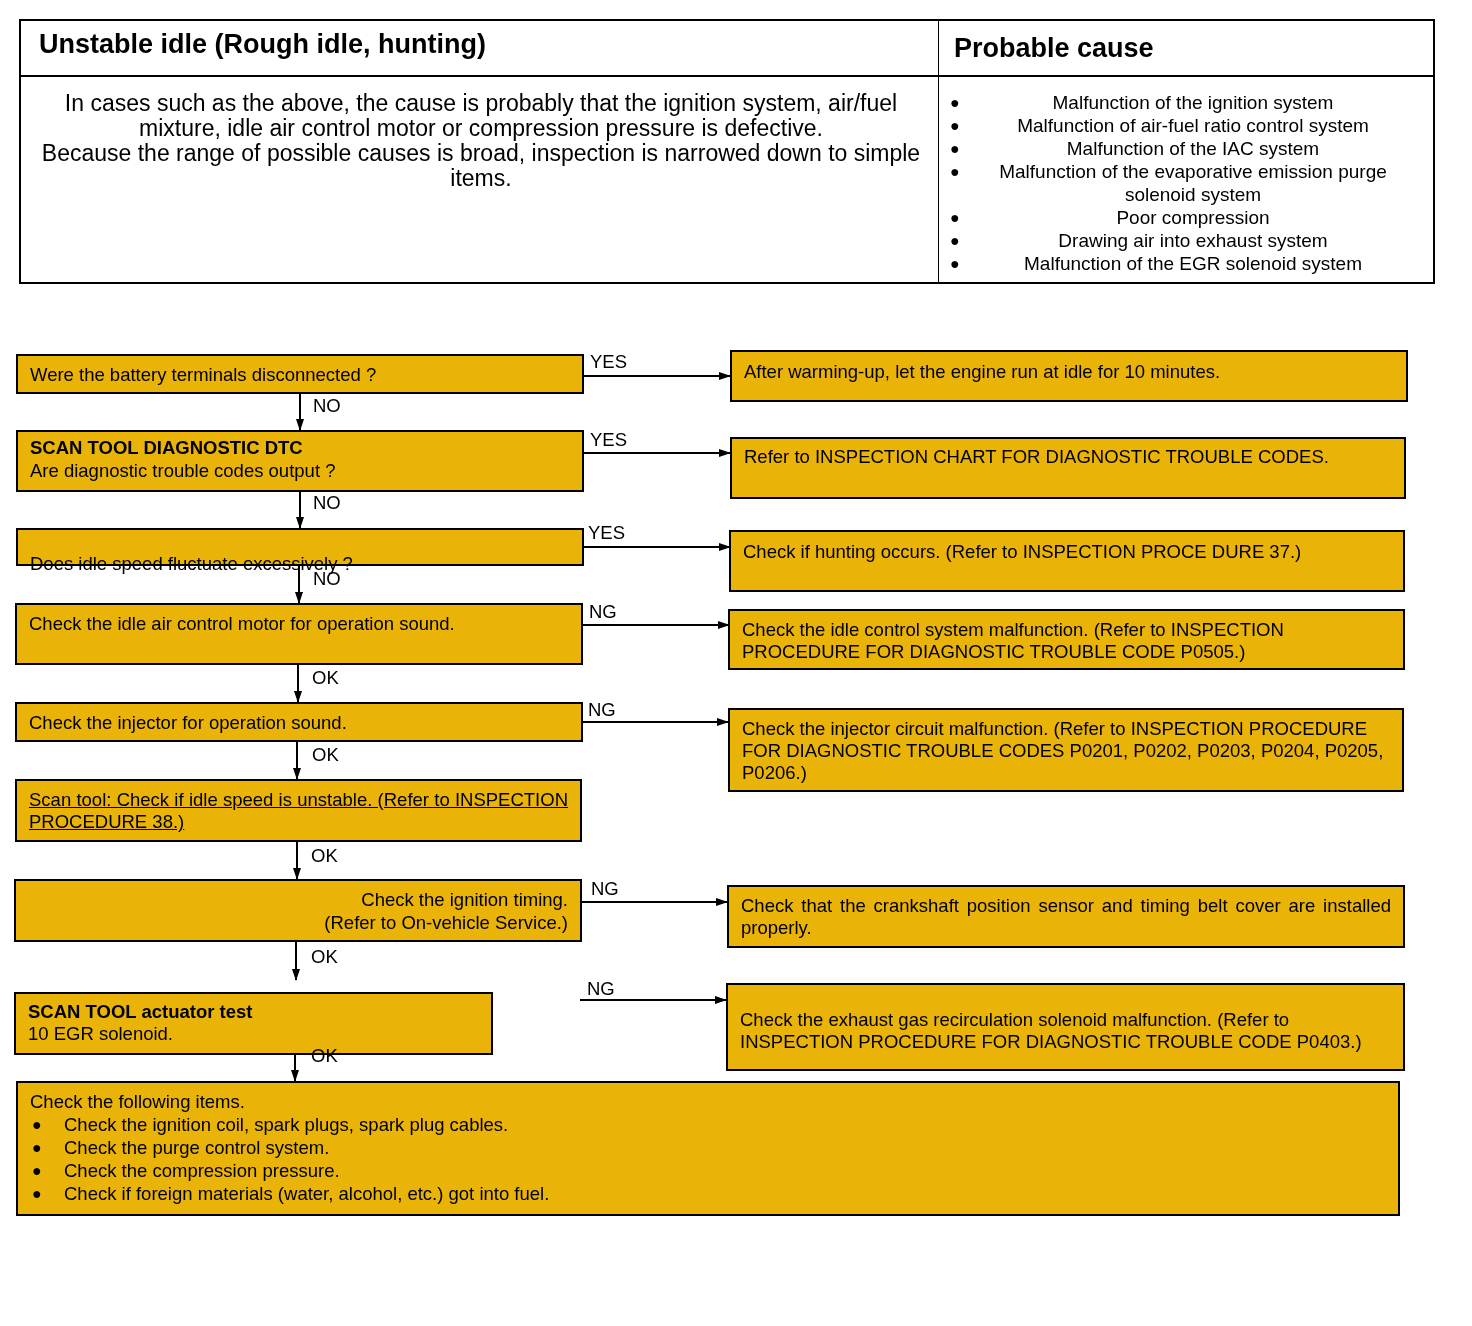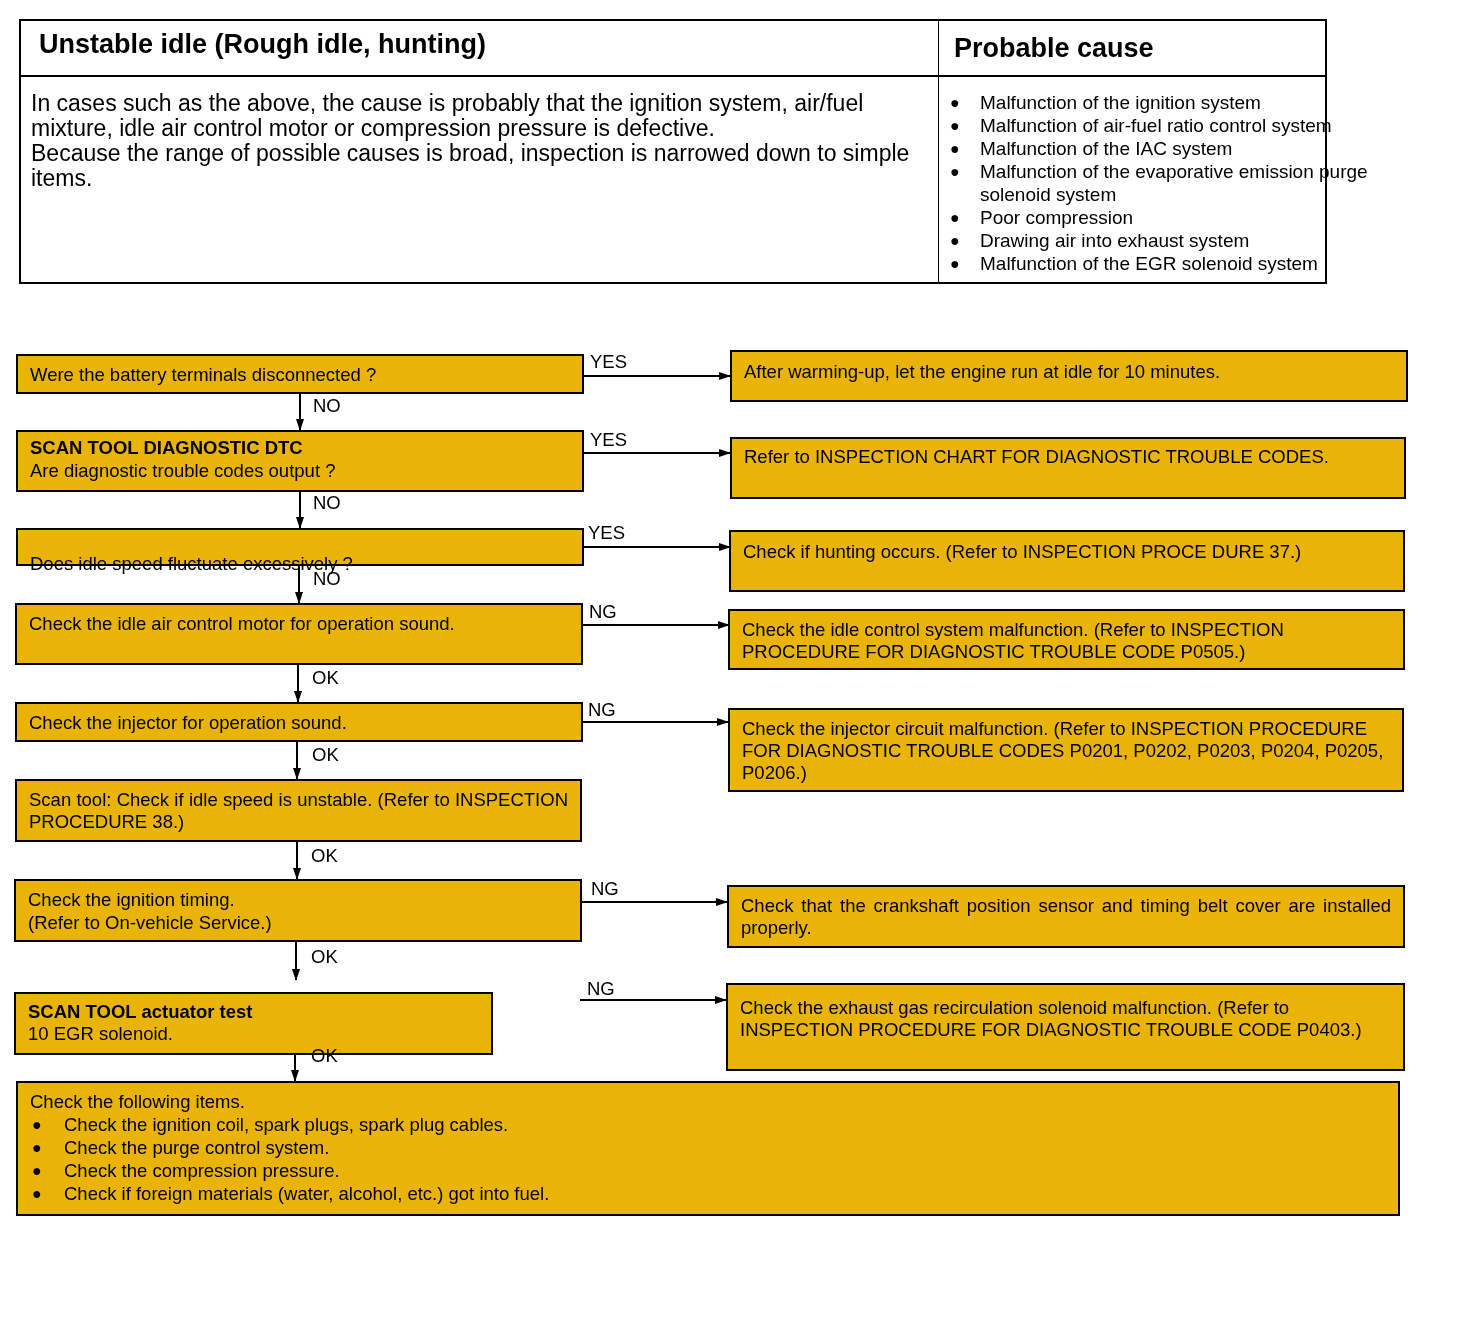--- a/index.html
+++ b/index.html
@@ -1,20 +1,20 @@
 <!DOCTYPE html>
 <html><head>
 <meta charset="utf-8">
 <style>
   html, body { margin:0; padding:0; background:#ffffff; }
   body { width:1472px; height:1326px; position:relative; overflow:hidden;
          font-family:"Liberation Sans", sans-serif; color:#000; }
   
-  .hdr-table { position:absolute; left:19px; top:19px; width:1308px; height:265px;
-               border:2px solid #000; box-sizing:border-box; }
+  .hdr-table { position:absolute; left:19px; top:19px; width:1416px; height:265px;
+               border:2px solid #000; box-sizing:border-box;text-align:center; }
   .hdr-vline { position:absolute; left:917px; top:0; width:1px; height:100%; background:#000; }
   .hdr-hline { position:absolute; left:0; top:54px; width:100%; height:2px; background:#000; }
   .hdr-title { position:absolute; left:18px; top:8px; font-size:27px; font-weight:bold; letter-spacing:0px; }
   .hdr-cause-title { position:absolute; left:933px; top:12px; font-size:27px; font-weight:bold; }
   .hdr-desc { position:absolute; left:10px; top:70px; width:900px; font-size:23px; line-height:25px; }
   .hdr-desc p { margin:0; }
   .cause-list { position:absolute; left:925px; top:70px; width:460px; margin:0; padding:0; list-style:none;
                 font-size:19px; line-height:23px; }
   .cause-list li { position:relative; padding-left:34px; }
   .bullet { position:absolute; left:4px; top:0; font-size:16px; }
@@ -117,42 +117,42 @@
 
 <div class="box" style="left:15px;top:702px;width:568px;height:40px;padding-top:7px;">
   <span class="line">Check the injector for operation sound.</span>
 </div>
 <div class="label" style="left:588px;top:700px;">NG</div>
 <div class="label" style="left:312px;top:745px;">OK</div>
 <div class="box" style="left:728px;top:708px;width:676px;height:84px;padding-top:8px;line-height:22px;">
   <span class="line">Check the injector circuit malfunction. (Refer to INSPECTION PROCEDURE FOR DIAGNOSTIC TROUBLE CODES P0201, P0202, P0203, P0204, P0205, P0206.)</span>
 </div>
 
-<div class="box" style="left:15px;top:779px;width:567px;height:63px;padding-top:8px;text-align:justify;line-height:22px;">
+<div class="box" style="left:15px;top:779px;width:567px;height:63px;padding-top:8px;text-align:justify;line-height:22px;text-decoration:underline;">
   <span class="line">Scan tool: Check if idle speed is unstable. (Refer to INSPECTION PROCEDURE 38.)</span>
 </div>
 <div class="label" style="left:311px;top:846px;">OK</div>
 
-<div class="box" style="left:14px;top:879px;width:568px;height:63px;padding-top:7px;">
+<div class="box" style="left:14px;top:879px;width:568px;height:63px;padding-top:7px;text-align:right;">
   <span class="line">Check the ignition timing.</span>
   <span class="line">(Refer to On-vehicle Service.)</span>
 </div>
 <div class="label" style="left:591px;top:879px;">NG</div>
 <div class="label" style="left:311px;top:947px;">OK</div>
 <div class="box" style="left:727px;top:885px;width:678px;height:63px;padding-top:8px;text-align:justify;line-height:22px;">
   <span class="line">Check that the crankshaft position sensor and timing belt cover are installed properly.</span>
 </div>
 
 <div class="box" style="left:14px;top:980px;width:479px;height:63px;padding-top:7px;line-height:22px;margin-top:12px;">
   <span class="bold">SCAN TOOL actuator test</span>
   <span class="line">10 EGR solenoid.</span>
 </div>
 <div class="label" style="left:587px;top:979px;">NG</div>
 <div class="label" style="left:311px;top:1046px;">OK</div>
-<div class="box" style="left:726px;top:983px;width:679px;height:88px;padding-top:12px;line-height:22px;">
+<div class="box" style="left:726px;top:983px;width:679px;height:88px;padding-top:24px;line-height:22px;">
   <span class="line">Check the exhaust gas recirculation solenoid malfunction. (Refer to INSPECTION PROCEDURE FOR DIAGNOSTIC TROUBLE CODE P0403.)</span>
 </div>
 
 <div class="box" style="left:16px;top:1081px;width:1384px;height:135px;padding-top:7px;line-height:23px;">
   <span class="line">Check the following items.</span>
   <ul class="final-list">
     <li><span class="bullet">●</span><span>Check the ignition coil, spark plugs, spark plug cables.</span></li>
     <li><span class="bullet">●</span><span>Check the purge control system.</span></li>
     <li><span class="bullet">●</span><span>Check the compression pressure.</span></li>
     <li><span class="bullet">●</span><span>Check if foreign materials (water, alcohol, etc.) got into fuel.</span></li>

